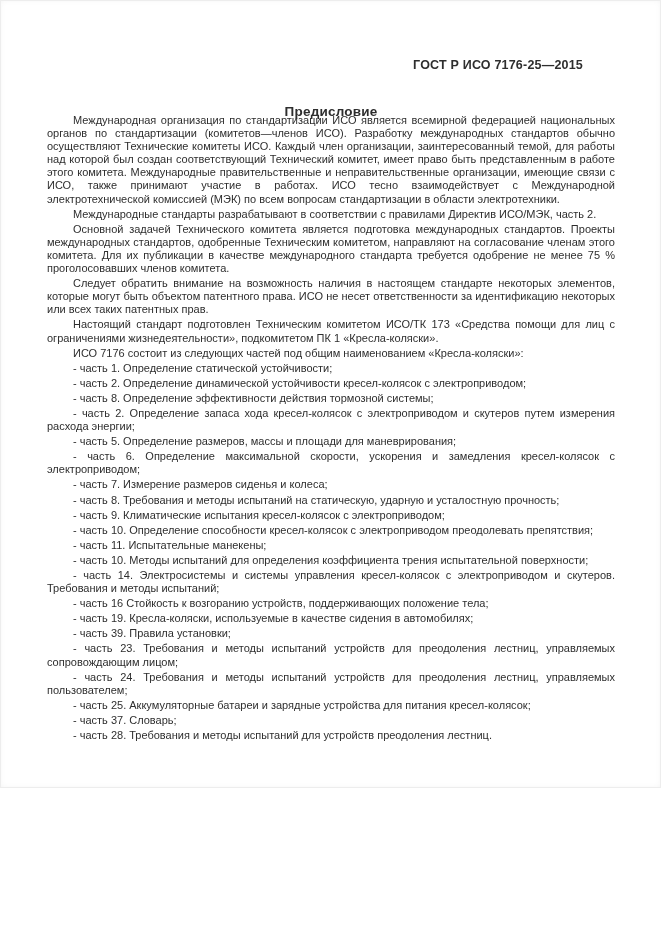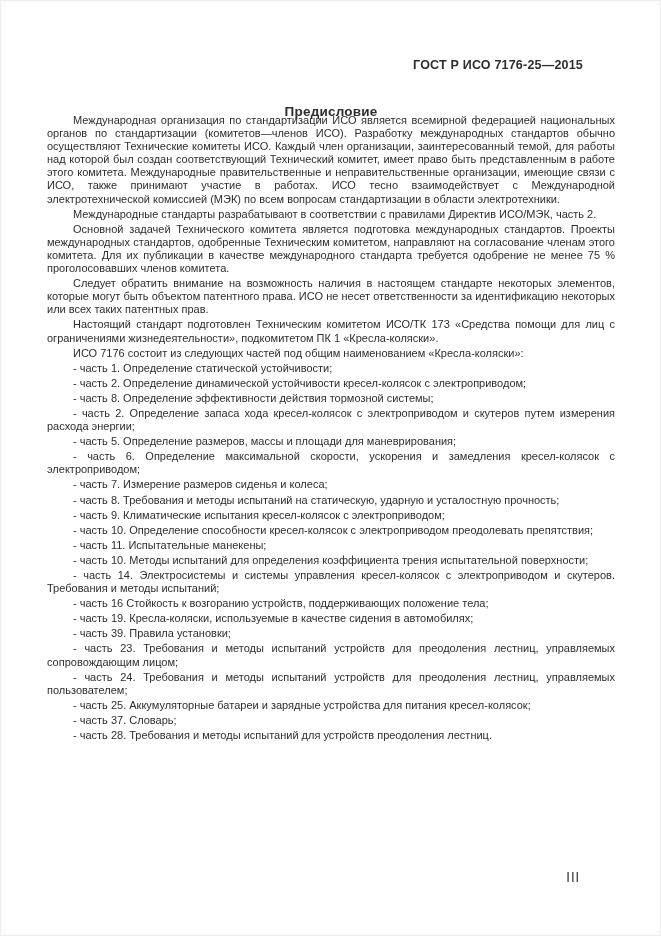--- a/index.html
+++ b/index.html
@@ -3,21 +3,21 @@
 <meta charset="utf-8">
 <style>
   html, body {
     margin: 0;
     padding: 0;
     background: #ffffff;
   }
   .page {
     position: relative;
     width: 661px;
-    height: 936px;
+    height: 788px;
     background: #ffffff;
     font-family: "Liberation Sans", "DejaVu Sans", sans-serif;
     color: #2e2e2e;
     box-shadow: inset 0 0 0 1px #ededed, inset 0 0 6px rgba(0,0,0,0.05);
     overflow: hidden;
     box-sizing: border-box;
   }
   .doc-header {
     position: absolute;
     top: 58px;

